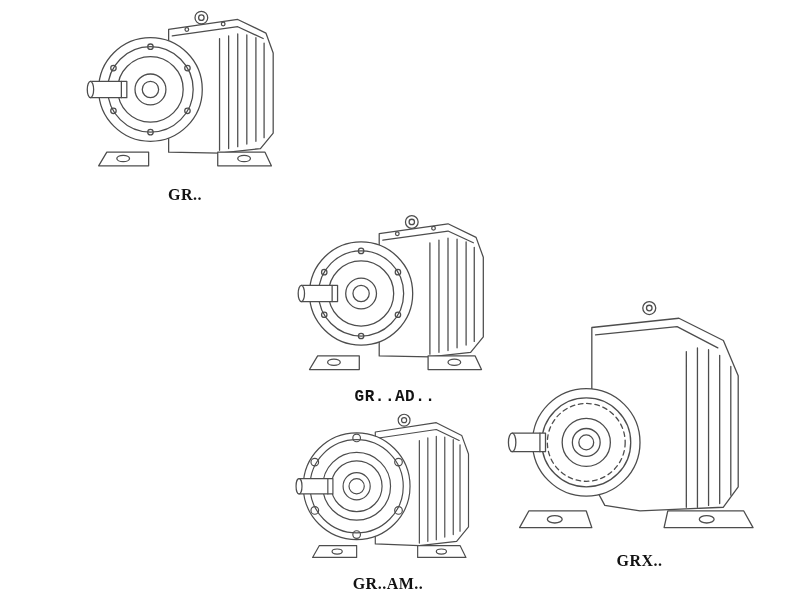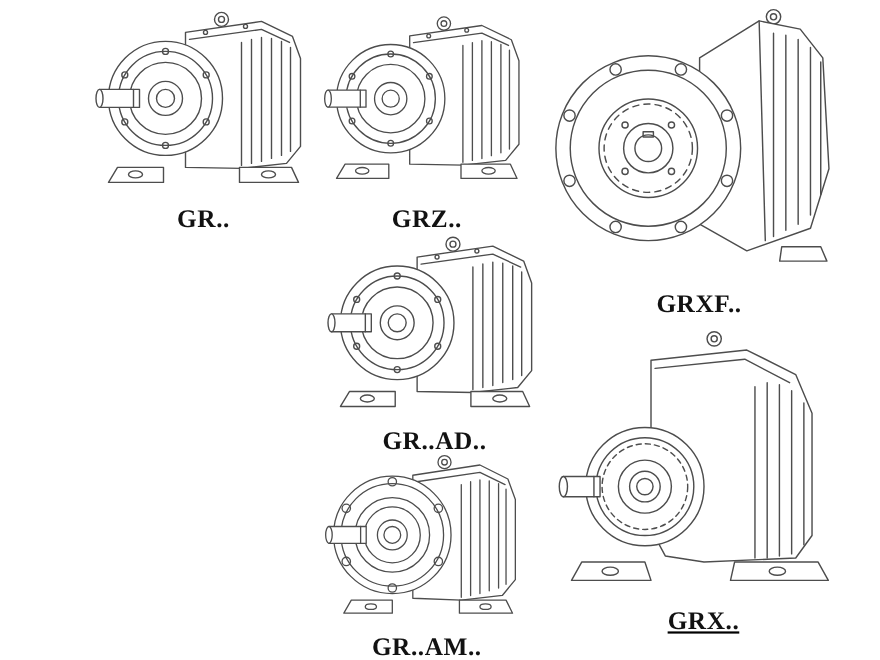--- a/index.html
+++ b/index.html
@@ -5,21 +5,21 @@
   html,body { margin:0; padding:0; background:#ffffff; }
   .page {
     position:relative; width:800px; height:600px; background:#ffffff;
     font-family:"Liberation Serif", serif; overflow:hidden;
   }
   .fig { position:absolute; display:flex; flex-direction:column; align-items:center; }
   .fig .drawing { flex:0 0 auto; }
   .fig svg { display:block; }
   .art { fill:#ffffff; stroke:#4d4d4d; stroke-width:1.4; stroke-linejoin:round; stroke-linecap:round; }
   .fig-label {
-    margin-top:4px; font-weight:bold; font-size:23px; color:#121212;
+    margin-top:4px; font-weight:bold; font-size:16px; color:#121212;
     letter-spacing:0.5px; text-align:center; white-space:nowrap;
   }
   .hidden-defs { position:absolute; width:0; height:0; overflow:hidden; }
 </style>
 </head>
 <body>
 
 <svg class="hidden-defs" aria-hidden="true">
   <defs>
 
@@ -162,59 +162,43 @@
 
   <div class="fig" style="left:85px; top:6px; width:200px;">
     <div class="drawing">
       <svg width="200" height="176" viewBox="0 0 220 190">
           <use href="#sym-r"></use>
         </svg>
     </div>
     <div class="fig-label">GR..</div>
   </div>
 
-  <div class="fig" style="left:293px; top:6px; width:190px;">
-    <div class="drawing">
-      <svg width="190" height="176" viewBox="0 0 220 190">
-          <use href="#sym-r"></use>
-        </svg>
-    </div>
-    <div class="fig-label">GRZ..</div>
-  </div>
-
-  <div class="fig" style="left:488px; top:2px; width:295px;">
-    <div class="drawing">
-      <svg width="280" height="258" viewBox="0 0 300 272">
-          <use href="#sym-xf"></use>
-        </svg>
-    </div>
-    <div class="fig-label">GRXF..</div>
-  </div>
-
-
-  <div class="fig faded" style="left:290px; top:212px; width:210px;">
+
+
+
+  <div class="fig faded" style="left:290px; top:212px; width:210px;font-family:Liberation Mono, monospace;">
     <div class="drawing">
       <svg width="205" height="172" viewBox="0 0 220 190">
           <use href="#sym-r"></use>
         </svg>
     </div>
     <div class="fig-label" style="color:#121212;">GR..AD..</div>
   </div>
 
 
   <div class="fig faded" style="left:288px; top:410px; width:200px;">
     <div class="drawing">
       <svg width="196" height="161" viewBox="0 0 230 190">
           <use href="#sym-rf"></use>
         </svg>
     </div>
     <div class="fig-label" style="color:#121212;">GR..AM..</div>
   </div>
 
-  <div class="fig" style="left:492px; top:296px; width:295px;text-decoration:underline;">
+  <div class="fig" style="left:492px; top:296px; width:295px;">
     <div class="drawing">
       <svg width="280" height="252" viewBox="0 0 300 272">
           <use href="#sym-x"></use>
         </svg>
     </div>
     <div class="fig-label">GRX..</div>
   </div>
 
 </div>
 

